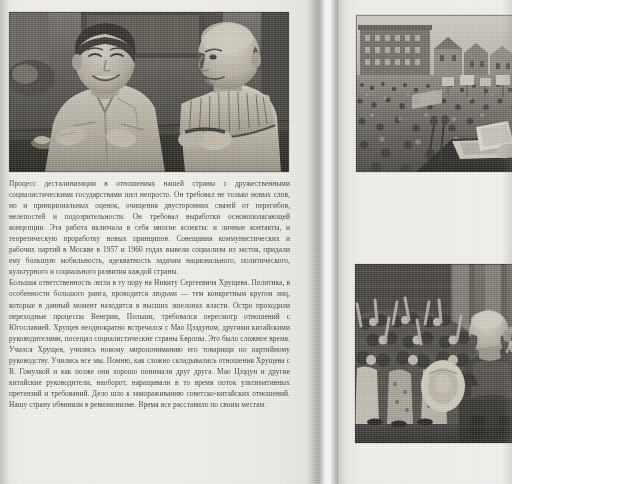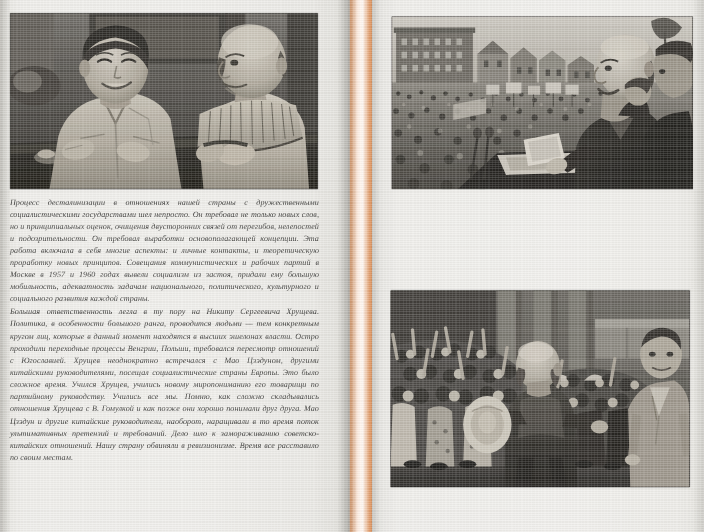--- a/index.html
+++ b/index.html
@@ -9,25 +9,24 @@
   }
   body {
     width: 640px;
     height: 484px;
     overflow: hidden;
     font-family: "Liberation Serif", serif;
   }
 
   #spread {
     position: relative;
-    width: 640px;
+    width: 512px;
     height: 484px;
-    background: #f97316;
+    background: #a3a3a3;
     overflow: hidden;
-    font-style: italic;
   }
 
   
   .page {
     position: absolute;
     top: 0;
     height: 484px;
     background: #edece8;
   }
   #page-left {

